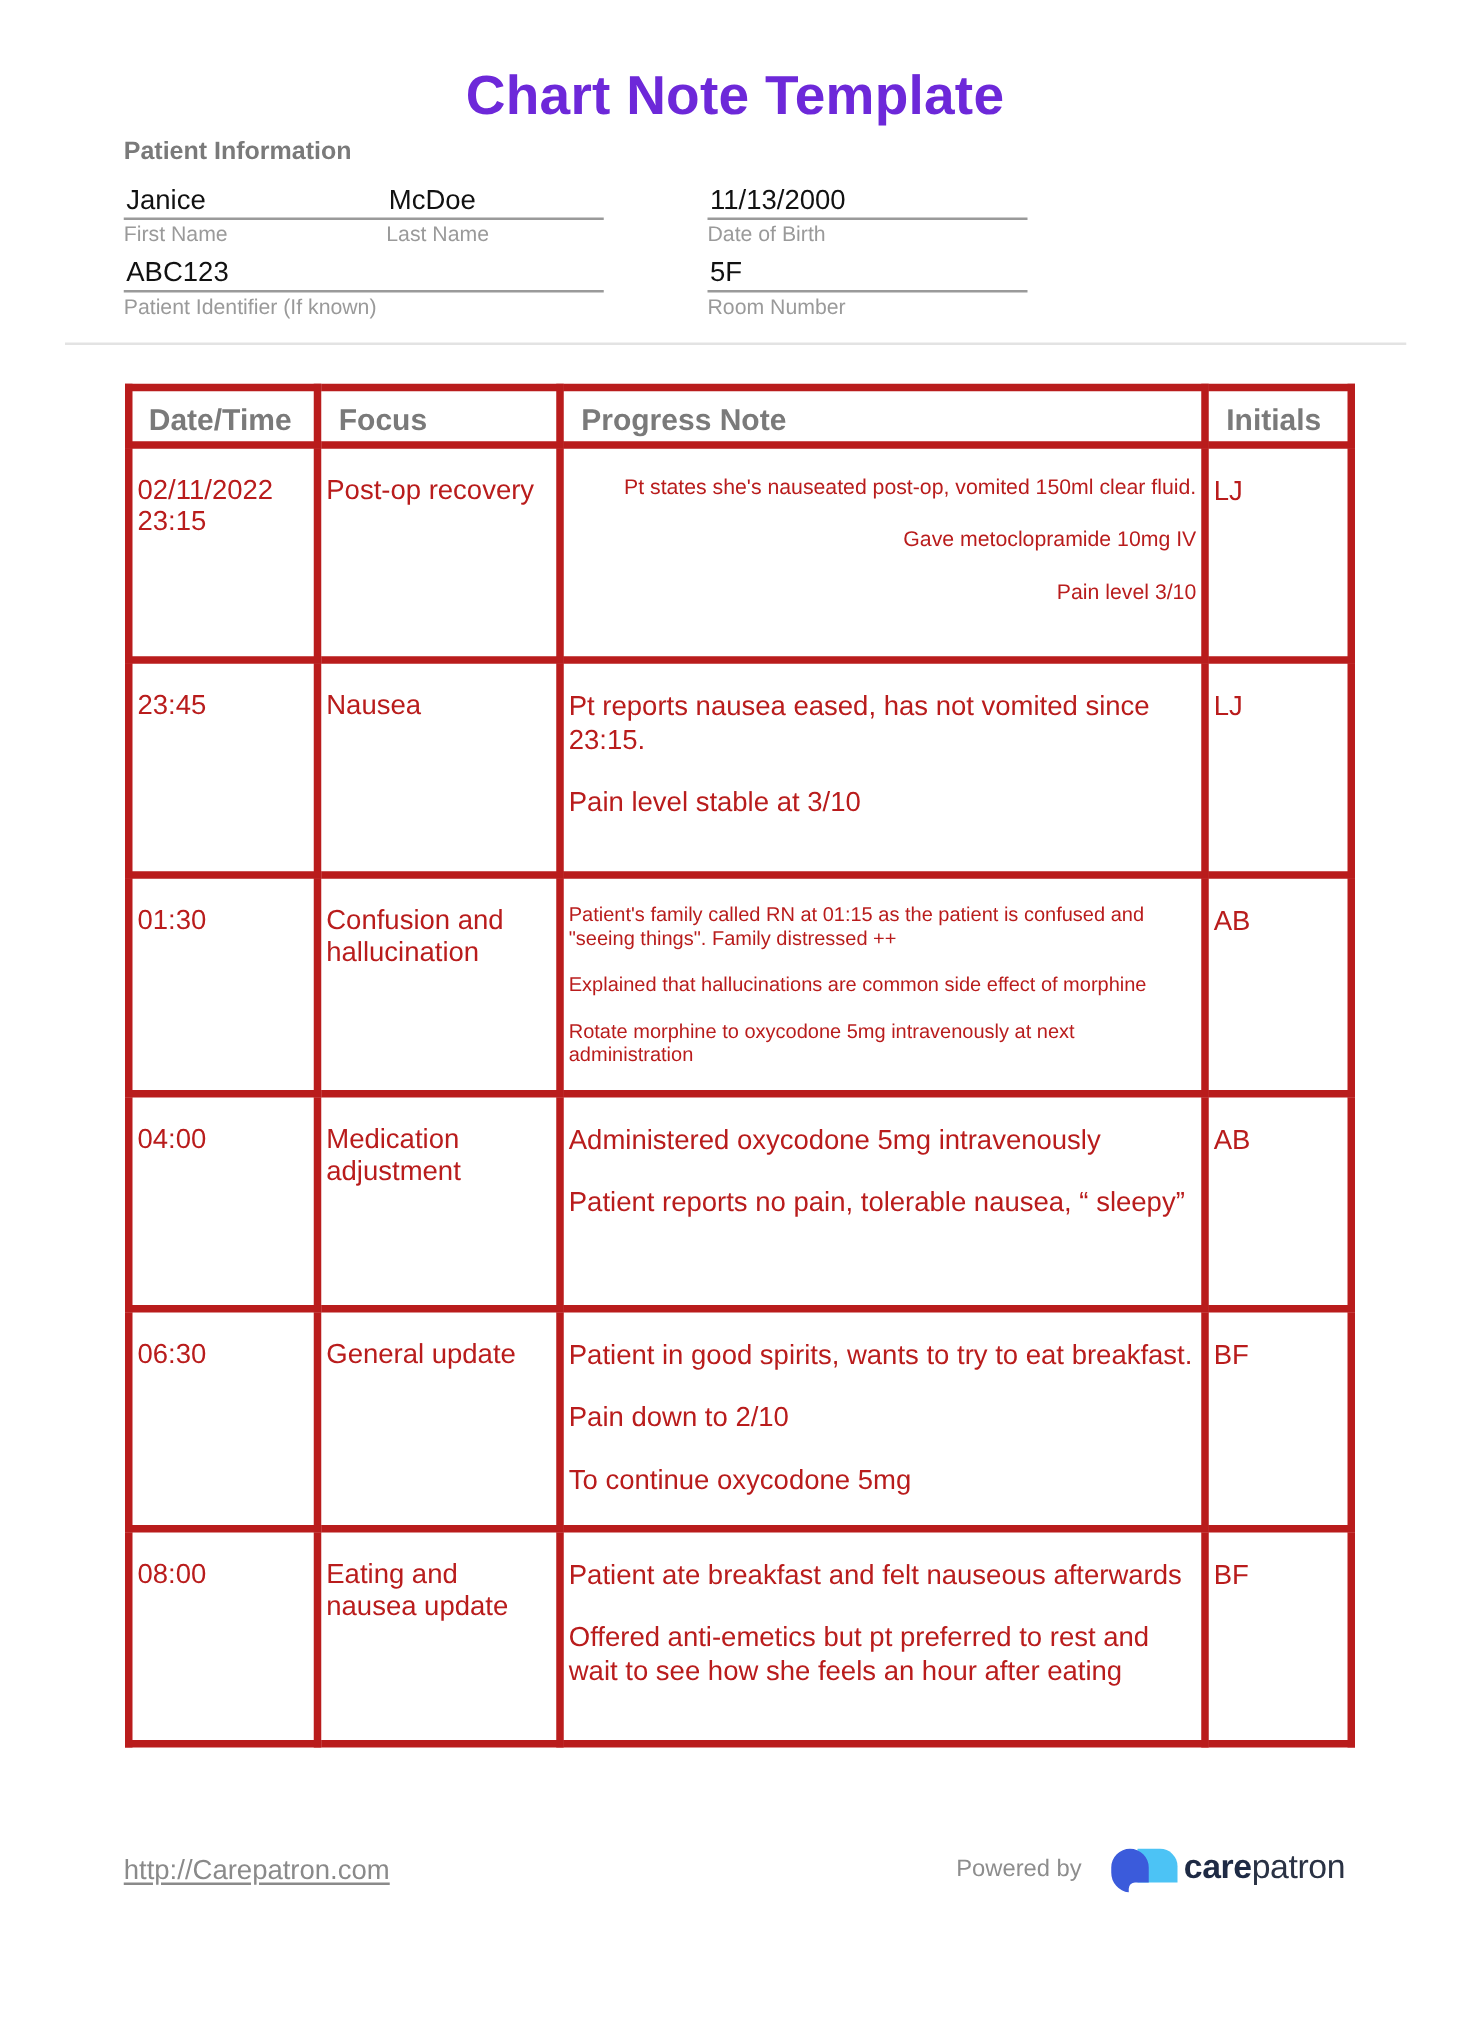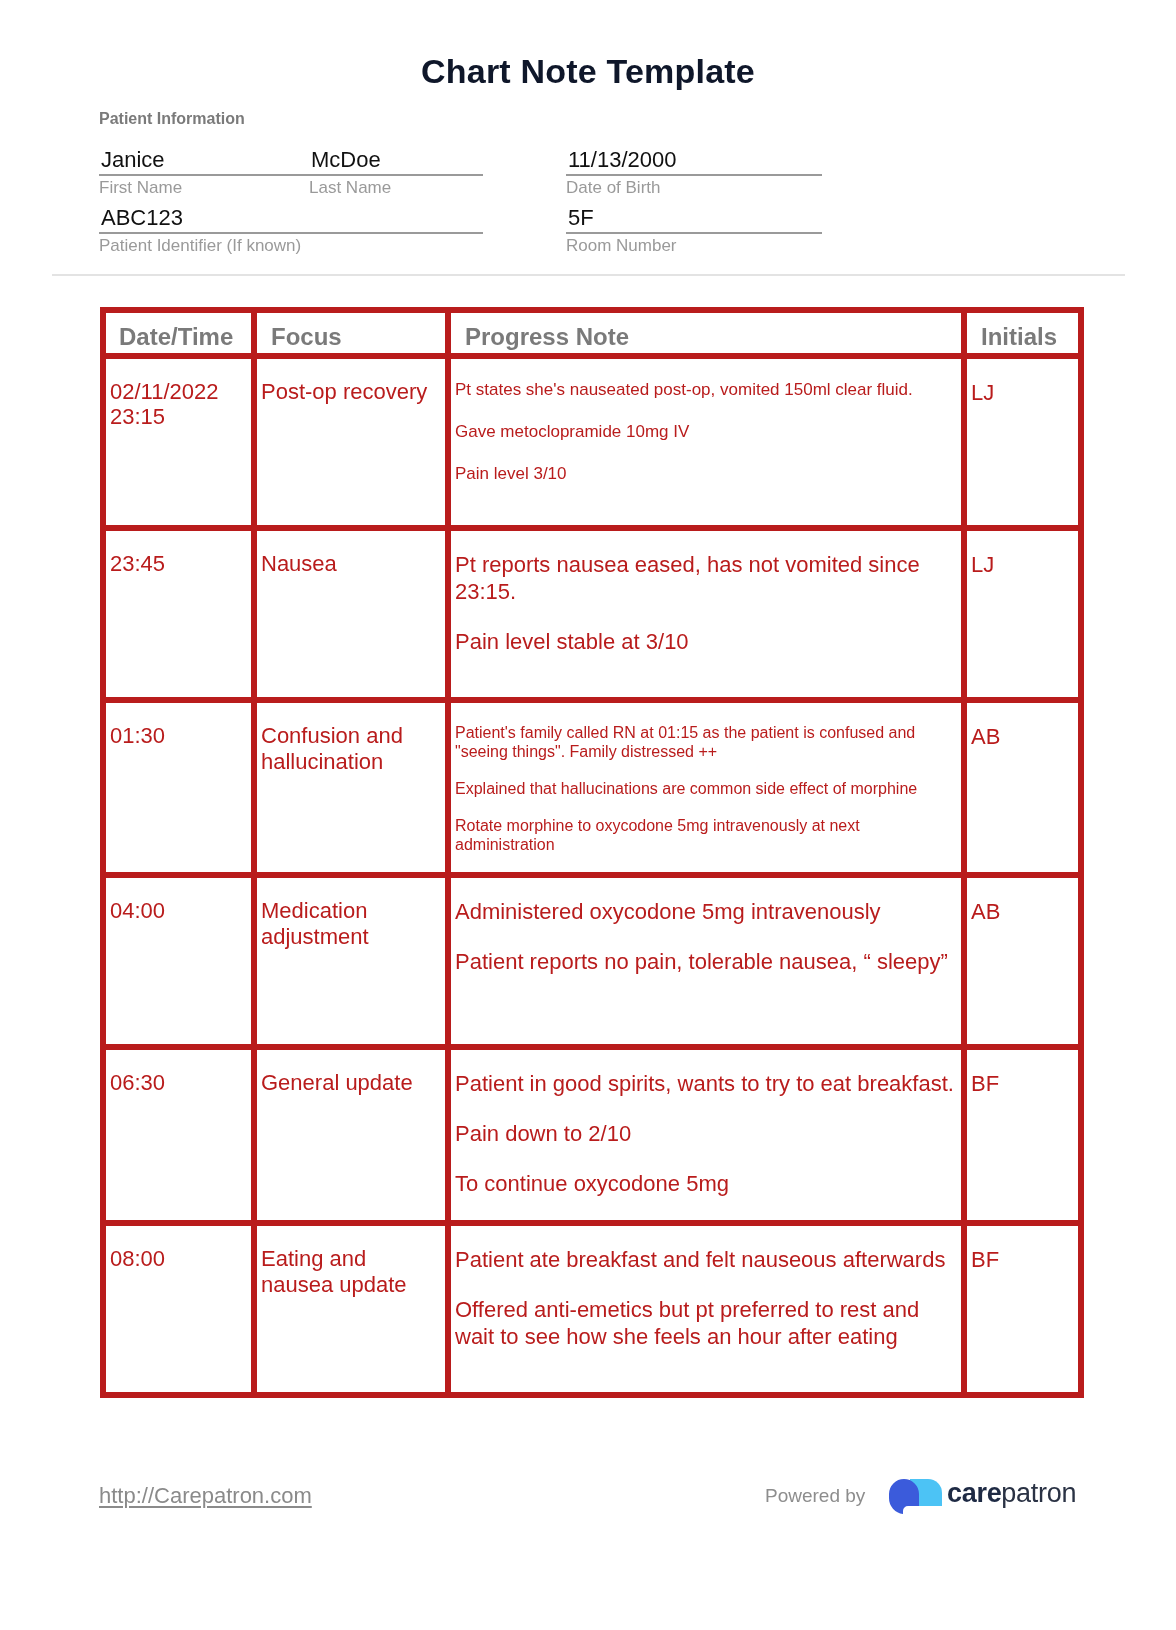--- a/index.html
+++ b/index.html
@@ -1,40 +1,40 @@
 <!DOCTYPE html>
 <html><head>
 <meta charset="utf-8">
 <style>
   html, body { margin: 0; padding: 0; background: #ffffff; }
   body { width: 1176px; height: 1630px; position: relative; overflow: hidden;
          font-family: "Liberation Sans", sans-serif; color: #111; }
 
   .title { position: absolute; left: 0; width: 1176px; top: 52px; text-align: center;
-           font-size: 34px; font-weight: bold; color: #0f172a; letter-spacing: 0.2px; }
+           font-size: 44px; font-weight: bold; color: #6d28d9; letter-spacing: 0.2px; }
 
-  .section-heading { position: absolute; left: 99px; top: 110px; font-size: 16px;
+  .section-heading { position: absolute; left: 99px; top: 110px; font-size: 20px;
                      font-weight: bold; color: #7a7a7a; }
 
   .field { position: absolute; }
   .field .value { font-size: 22px; color: #111; height: 28px; line-height: 28px; white-space: nowrap; }
   .field .rule { height: 2px; background: #9a9a9a; }
   .field .label { font-size: 17px; color: #9a9a9a; margin-top: 1px; line-height: 22px; white-space: nowrap; }
 
   .divider { position: absolute; left: 52px; width: 1073px; top: 274px; height: 2px; background: #e3e3e3; }
 
   table.notes { position: absolute; left: 100px; top: 307px; width: 978px;
                 border-collapse: collapse; border: 3px solid #777; table-layout: fixed; }
   table.notes th, table.notes td { border: 6px solid #b91c1c; vertical-align: top; text-align: left; padding: 0; }
   table.notes th { height: 46px; font-size: 24px; font-weight: bold; color: #7a7a7a; padding: 10px 0 0 14px; box-sizing: border-box; }
   table.notes th.c1 { padding-left: 13px; }
   table.notes th.c4 { }
   table.notes td { height: 172px; box-sizing: border-box; padding: 20px 4px 0 4px; font-size: 22px; line-height: 27px; color: #b91c1c; }
   td .para { margin: 0 0 23px 0; }
-  td.note.small { font-size: 17px; line-height: 21px; }
+  td.note.small { font-size: 17px; line-height: 21px; text-align: right; }
   td.note.small .para { margin-bottom: 21px; }
   td.note.xsmall { font-size: 16px; line-height: 19px; }
   td.note.xsmall .para { margin-bottom: 18px; }
 
   .footer-link { position: absolute; left: 99px; top: 1483px; font-size: 22px; color: #8a8a8a;
                  text-decoration: underline; text-underline-offset: 3px; }
   .powered { position: absolute; left: 765px; top: 1485px; font-size: 19px; color: #8d8d8d; }
   .logo-mark { position: absolute; left: 888px; top: 1476px; width: 56px; height: 38px; }
   .logo-text { position: absolute; left: 947px; top: 1478px; font-size: 27px; color: #2a3244; letter-spacing: -0.3px; }
   .logo-text b { color: #1e2a44; font-weight: bold; }

